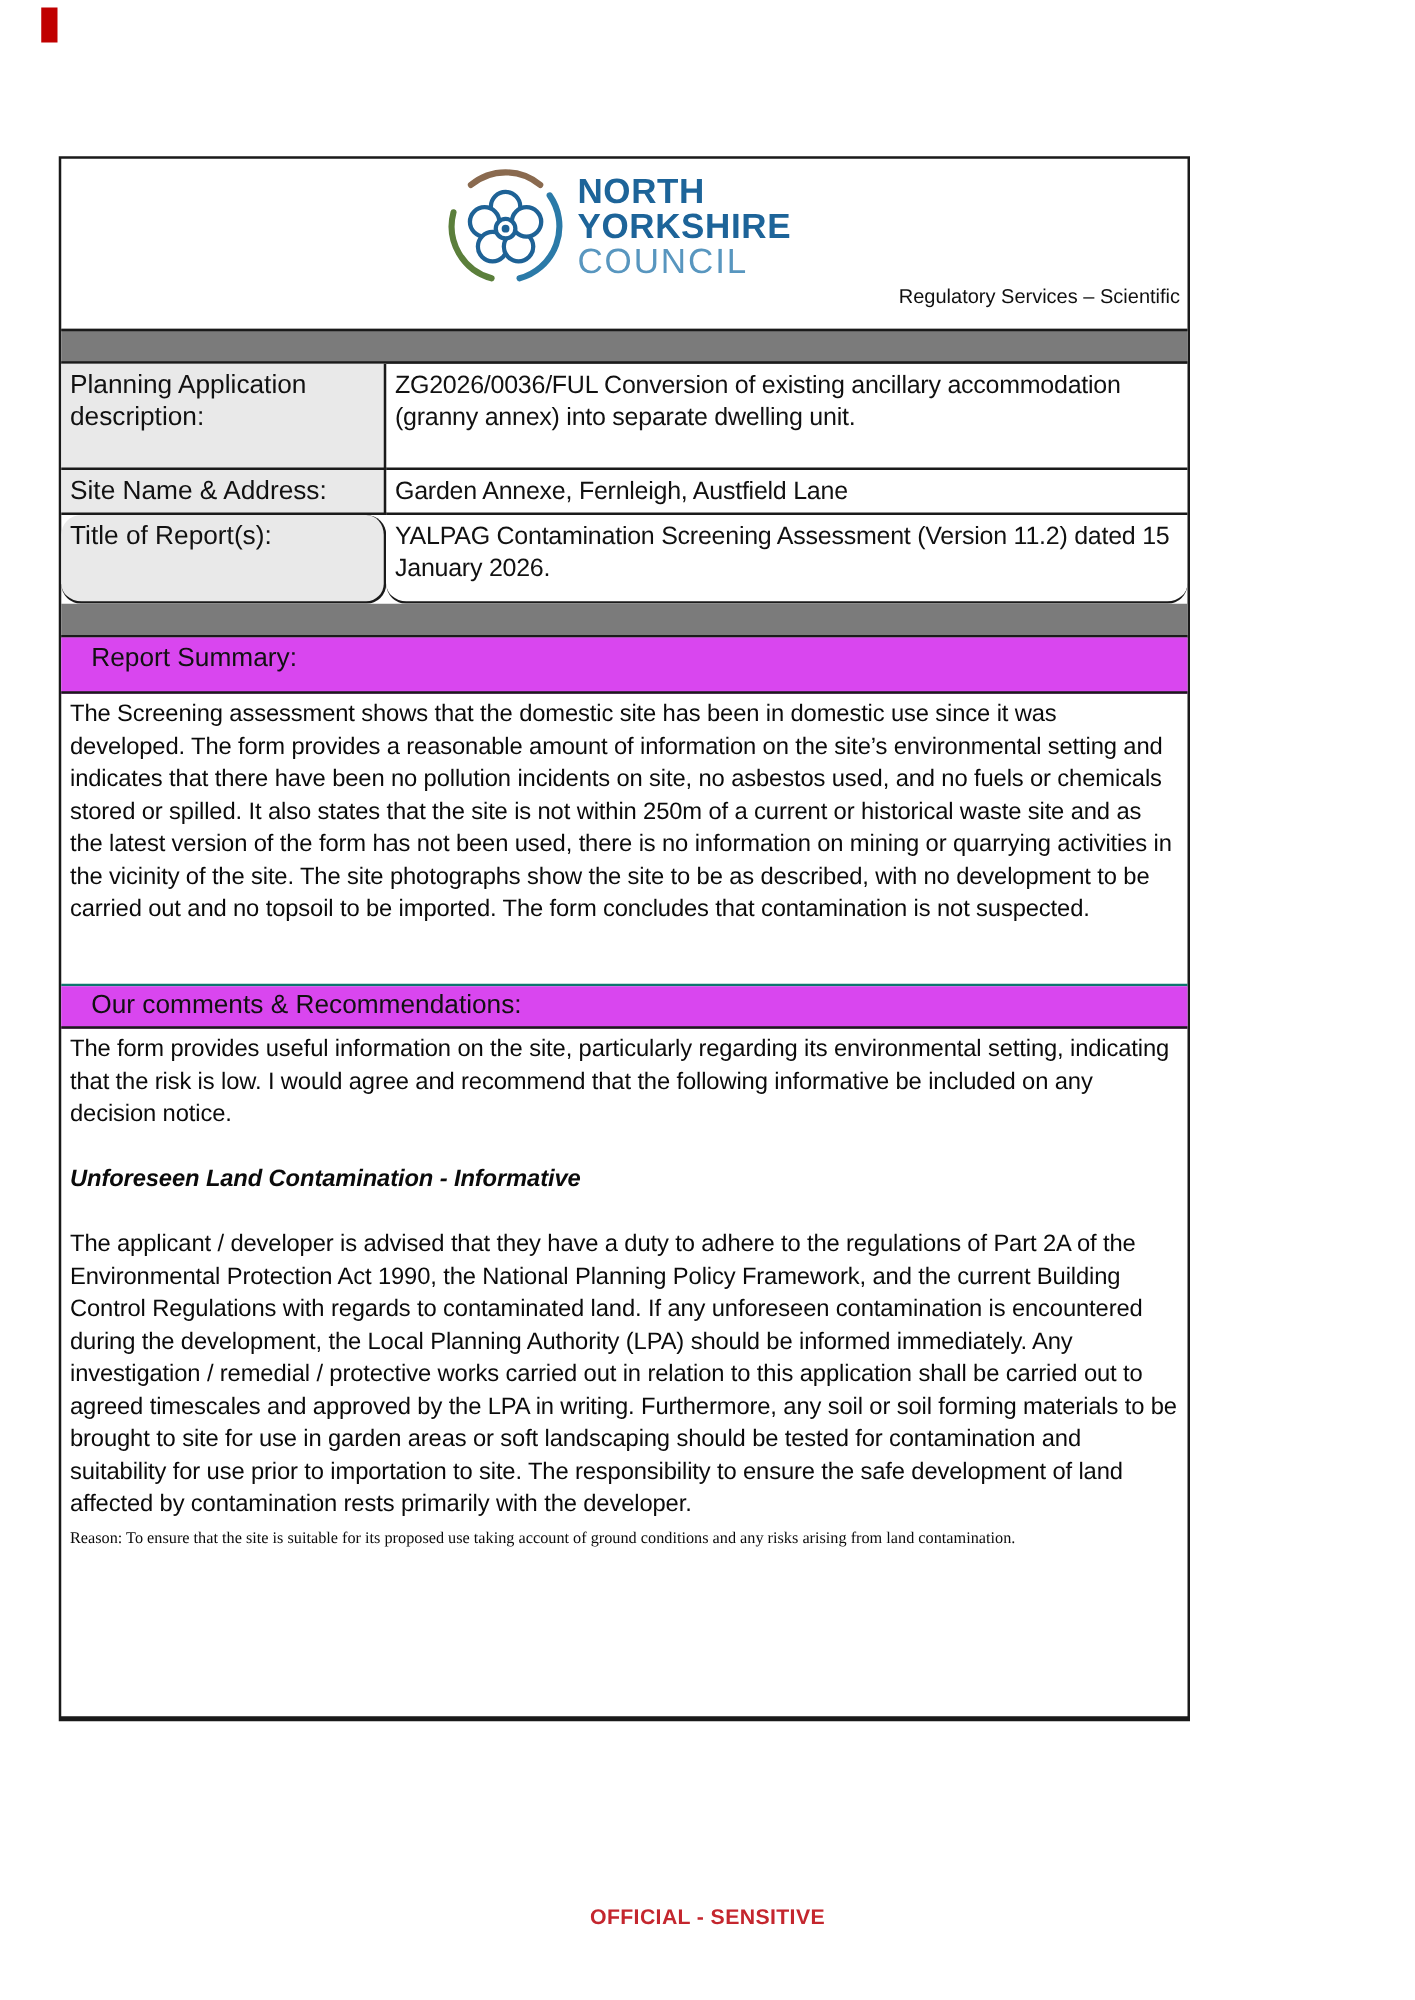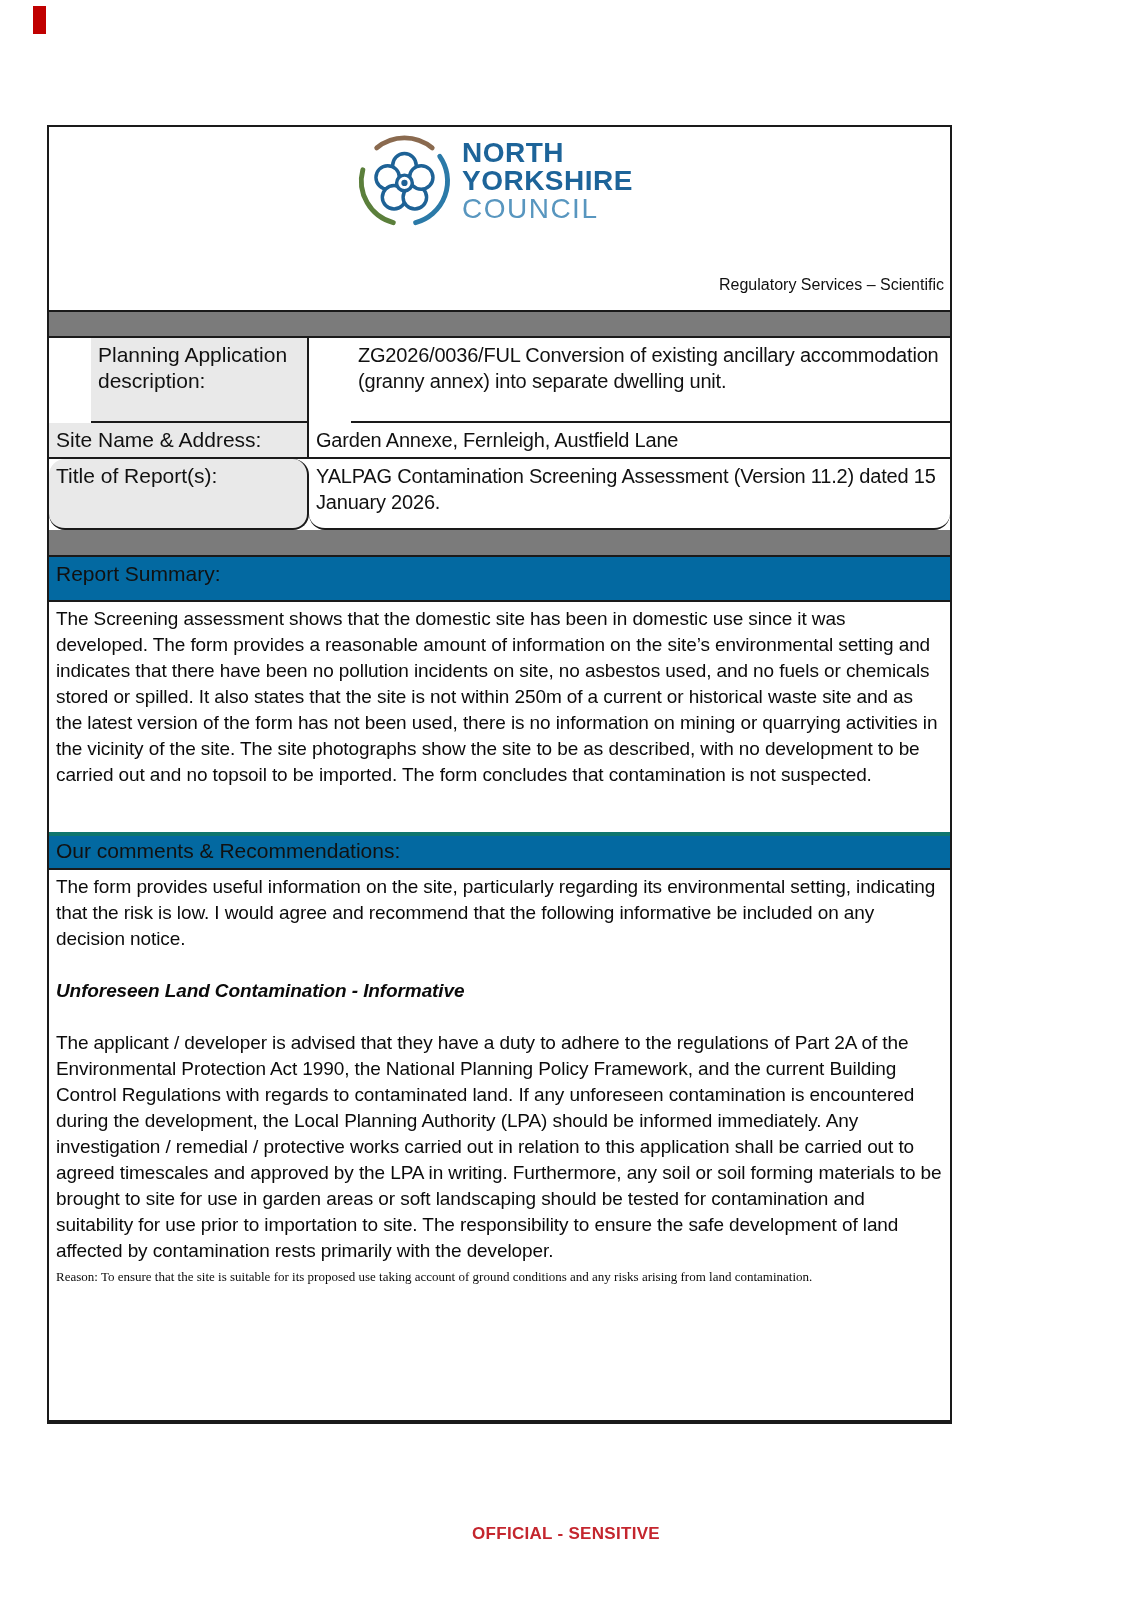--- a/index.html
+++ b/index.html
@@ -21,21 +21,21 @@
   }
   .doc {
     position: absolute;
     left: 47px; top: 125px;
     width: 905px;
     border: 2px solid #1a1a1a;
     border-bottom-width: 4px;
     background: #fff;
   }
   
-  .header-cell { position: relative; height: 183px; }
+  .header-cell { position: relative; height: 136px; }
   .logo {
     position: absolute; left: 50%; top: 5px;
     transform: translateX(-52%);
     display: flex; align-items: center; gap: 9px;
   }
   .logo-text { line-height: 28px; }
   .lt1 { font-size: 28px; font-weight: bold; color: #1D6499; letter-spacing: 0.5px; }
   .lt2 { font-size: 28px; color: #5896BF; letter-spacing: 1.5px; }
   .dept {
     position: absolute; right: 6px; bottom: 16px;
@@ -60,35 +60,35 @@
     padding: 4px 7px;
     font-size: 20px; line-height: 26px;
     border-bottom: 2px solid #1a1a1a;
     letter-spacing: -0.2px;
   }
   .cell.lab {
     background: #E9E9E9;
     border-right: 2px solid #1a1a1a;
     font-size: 21px; letter-spacing: 0;
   }
-  .rA { min-height: 85px; margin-left: 42px; }
+  .rA { min-height: 85px; }
   .rB { min-height: 31px; }
   .rC { min-height: 71px; border-radius: 16px; }
   
   .sec-head {
-    background: #0369a1;
+    background: #d946ef;
     border-bottom: 2px solid #1a1a1a;
-    font-size: 21px; padding: 5px 7px;
+    font-size: 21px; padding: 5px 24px;
   }
   .sec-head.rs { min-height: 45px; }
   .sec-head.cr { min-height: 30px; padding-top: 3px; }
   .body-box {
     font-size: 19px; line-height: 26px; letter-spacing: -0.1px;
     padding: 4px 8px 4px 7px;
-    border-bottom: 4px solid #0f766e;
+    border-bottom: 2px solid #0f766e;
     color: #0b0b0b;
   }
   .body-box.summary { min-height: 234px; }
   .body-box.comments { min-height: 550px; border-bottom: none; }
   .comments p { margin: 0; }
   .comments .sp { margin-bottom: 26px; }
   .informative { font-weight: bold; font-style: italic; }
   .reason {
     font-family: "Liberation Serif", serif;
     font-size: 13px; letter-spacing: 0;

